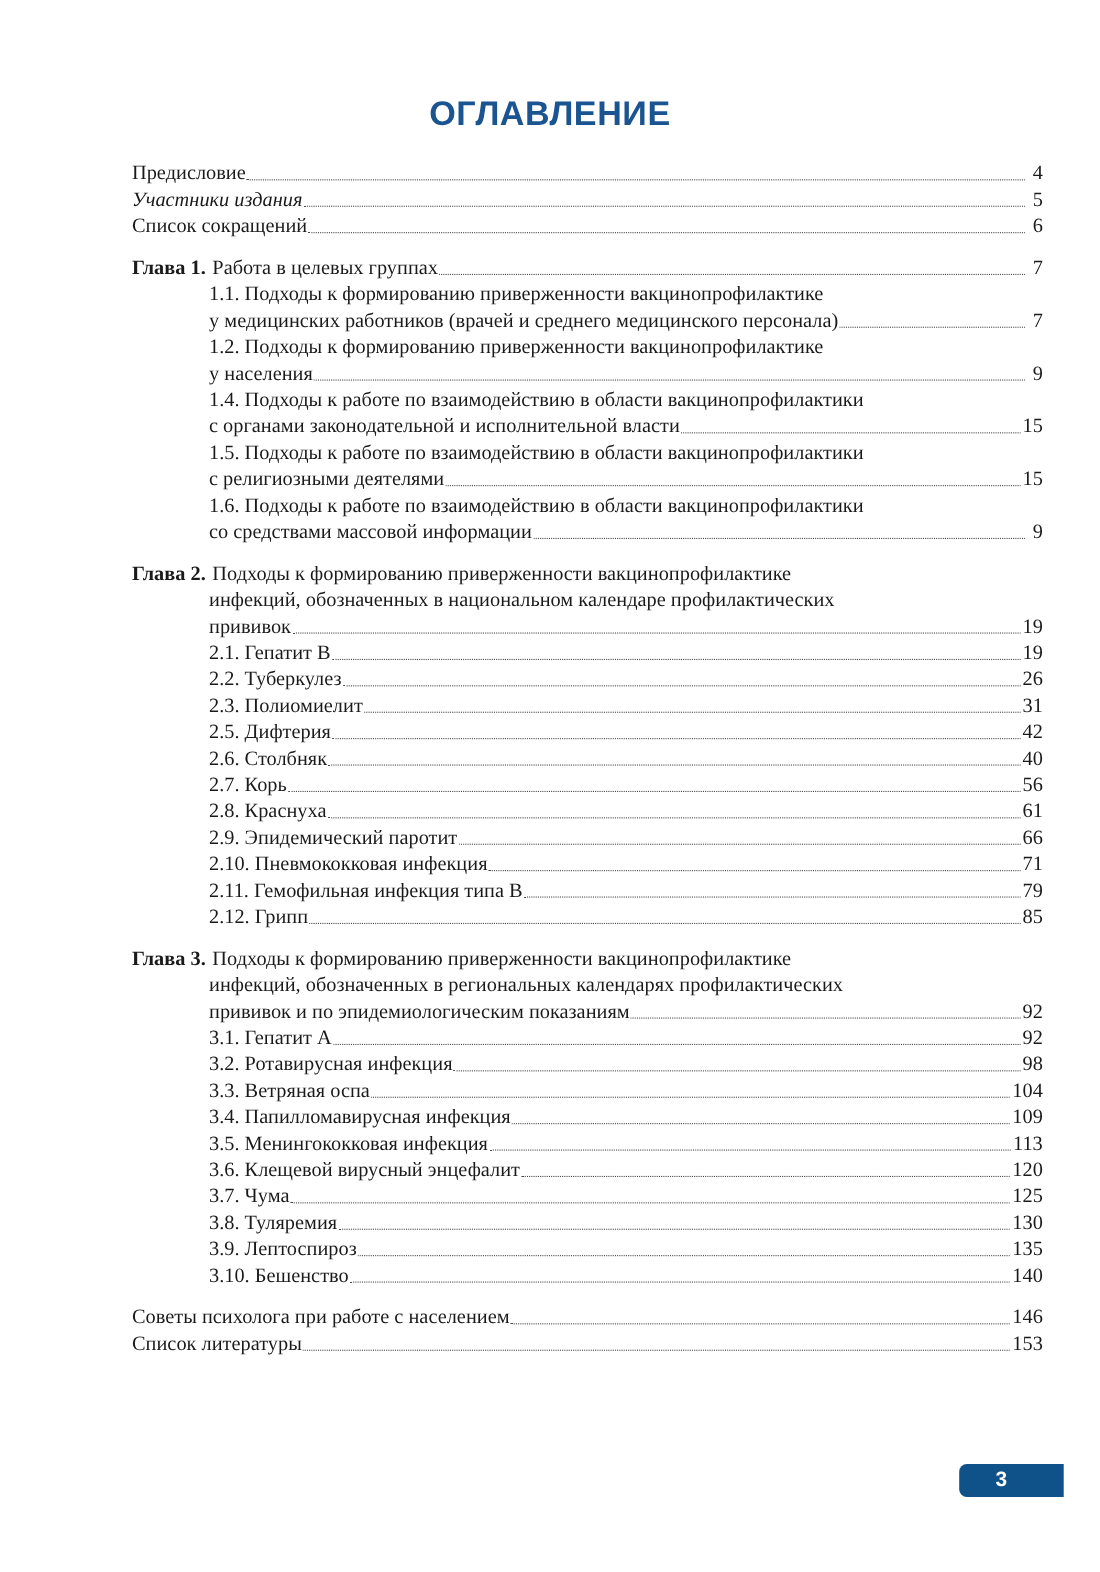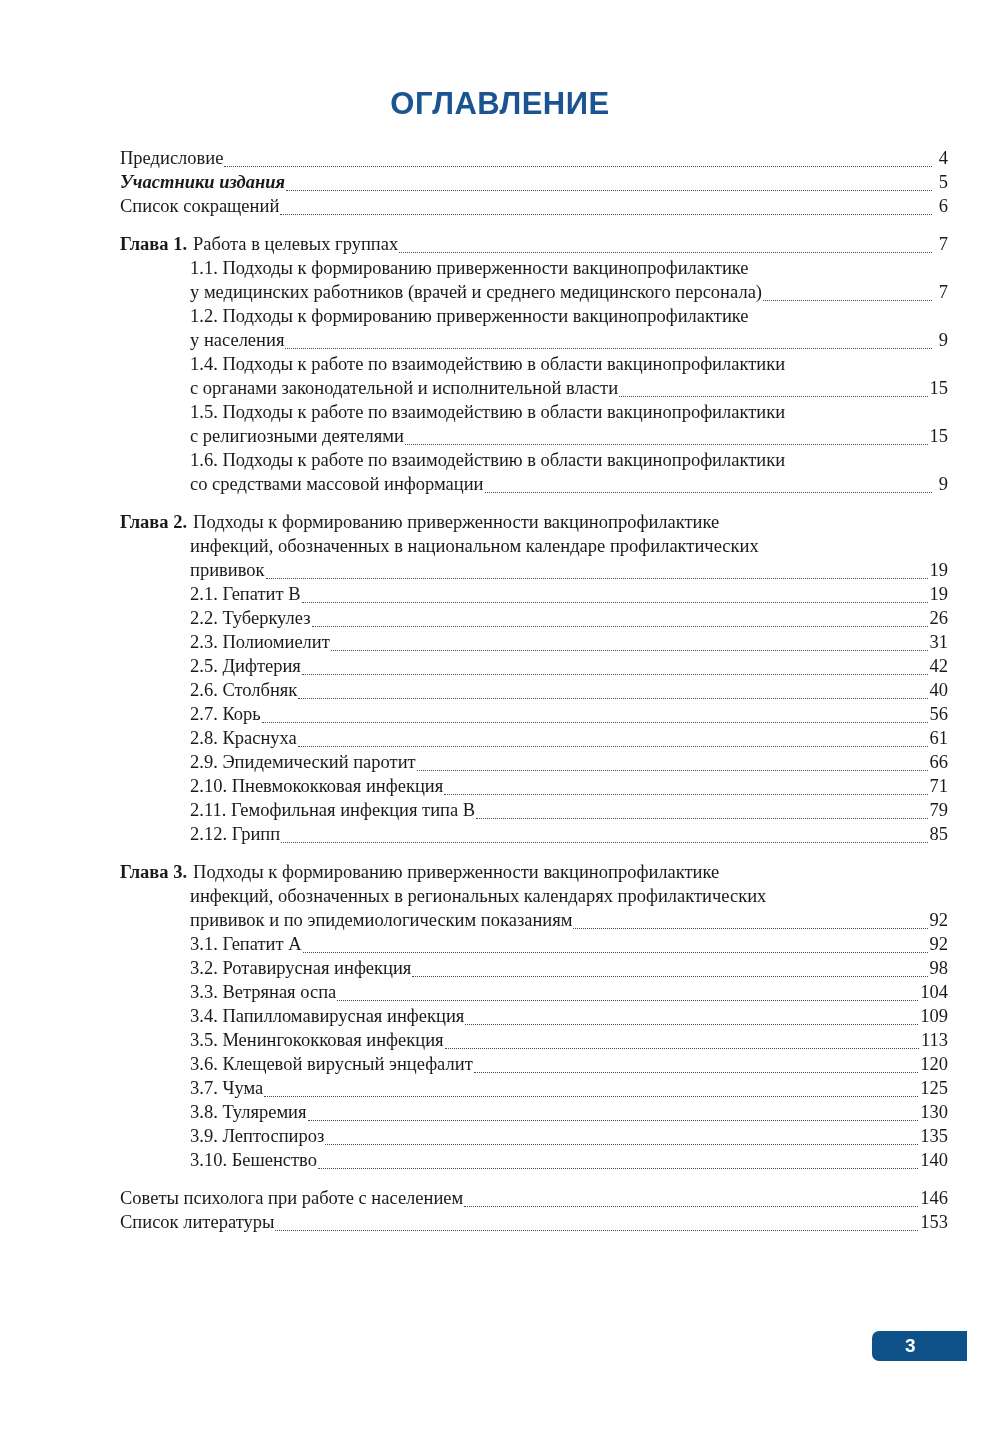--- a/index.html
+++ b/index.html
@@ -37,21 +37,21 @@
   }
   .group {
     margin-bottom: 0;
   }
   .group.gap-before {
     margin-top: 14px;
   }
   
   .row {
     display: flex;
-    align-items: flex-end;
+    align-items: center;
     font-size: 18.5px;
     line-height: 24px;
     white-space: nowrap;
   }
   .row .label {
     flex: 0 0 auto;
     white-space: nowrap;
   }
   .row .chapnum {
     font-weight: bold;
@@ -77,21 +77,21 @@
   }
   .row .pg {
     flex: 0 0 auto;
     text-align: right;
     min-width: 14px;
     padding-left: 1px;
   }
   
   .lvl-0 { padding-left: 0px; }
   .lvl-1 { padding-left: 70px; }
-  .ital { font-style: italic; font-weight: bold; }
+  .ital { font-style: italic; }
 
   .page-badge {
     position: absolute;
     left: 872px;
     top: 1331px;
     width: 103px;
     height: 30px;
     background: #0f5289;
     border-radius: 7px;
     color: #ffffff;

